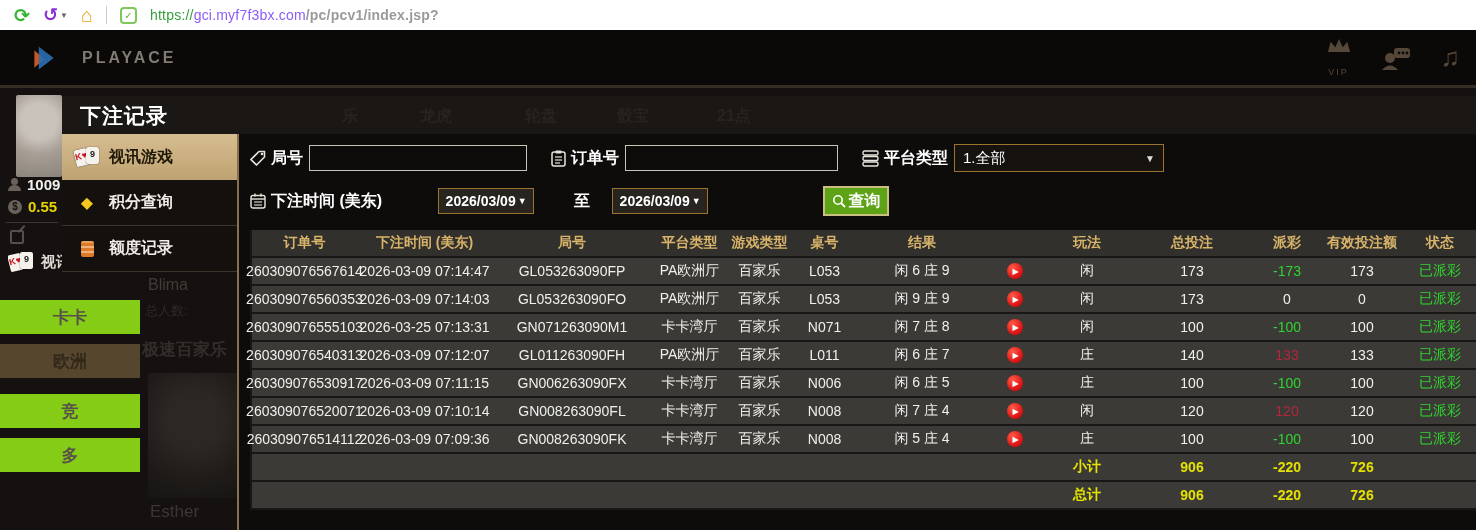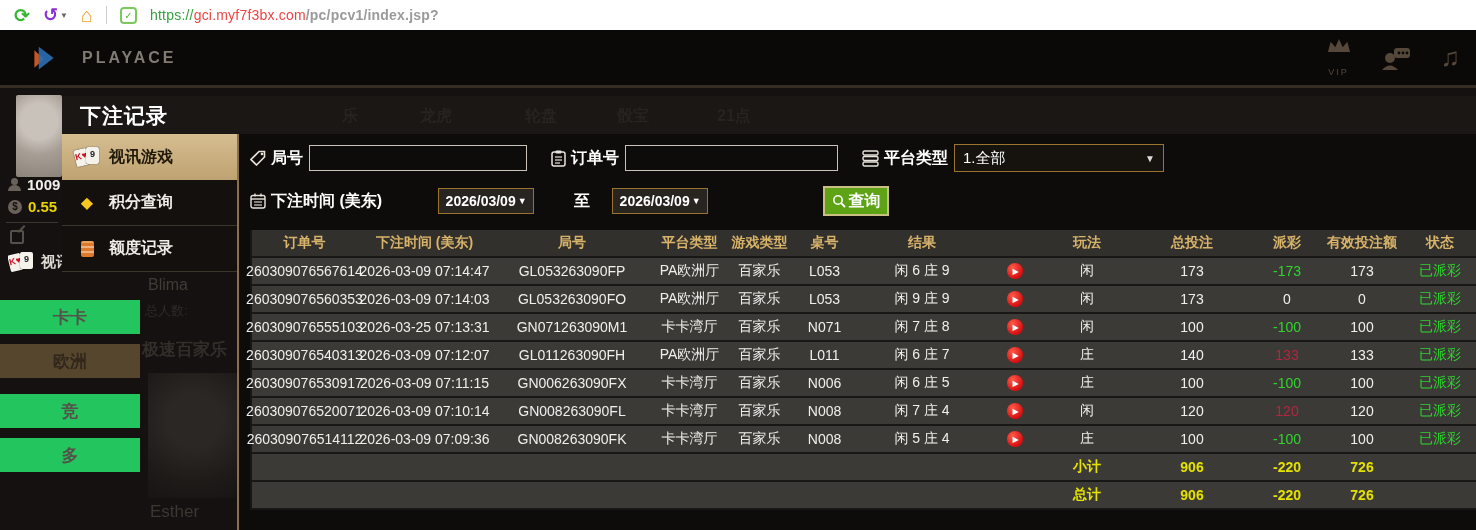--- a/index.html
+++ b/index.html
@@ -13,21 +13,21 @@
   .ic-refresh { color:#35b531; font-size:19px; }
   .ic-undo { color:#8b2fd6; font-size:18px; }
   .undo-caret { color:#666; font-size:8px; margin-left:2px; }
   .ic-home { color:#f0a020; font-size:20px; }
   .v-sep { width:1px; height:18px; background:#ccc; }
   .shield { width:17px; height:17px; border:2px solid #7cc85c; border-radius:4px;
             color:#5cb53c; font-size:10px; font-weight:bold; display:flex;
             align-items:center; justify-content:center; }
   .url { font-size:14px; letter-spacing:.2px; }
   .url .proto { color:#35a03c; }
-  .url .host { color:#ef4444; }
+  .url .host { color:#8b5cf6; }
   .url .path { color:#9a9a9a;font-weight:bold; }
 
   
   .topbar { height:58px; background:#0b0908; display:flex; align-items:center;
             padding:0 26px 0 30px; border-bottom:3px solid #352d23; overflow:hidden; }
   .brand { display:flex; align-items:center; gap:24px; }
   .brand-text { color:#817b73; font-weight:bold; font-size:16px; letter-spacing:3px; }
   .top-icons { margin-left:auto; display:flex; align-items:center; gap:30px;
                color:#55473a; }
   .vip { display:flex; flex-direction:column; align-items:center; line-height:1; cursor:pointer; }
@@ -53,21 +53,21 @@
   .bg-divider { position:absolute; left:6px; top:134px; width:52px; height:1px; background:#3a352f; }
   .edit-ic { position:absolute; left:10px; top:142px; width:14px; height:14px;
              border:2px solid #57504a; border-radius:2px; }
   .edit-ic::after { content:""; position:absolute; right:-4px; top:-4px; width:9px; height:2px;
                     background:#57504a; transform:rotate(-45deg); }
   .bg-cards-row { position:absolute; left:8px; top:163px; width:60px; overflow:hidden;
                   display:flex; align-items:center; gap:7px; color:#ddd9d2;
                   font-size:15px; font-weight:bold; white-space:nowrap; }
   .bg-menu-item { position:absolute; left:0; width:140px; height:34px; display:flex;
                   align-items:center; justify-content:center; font-size:17px; font-weight:bold;
-                  background:#22c55e; color:#57504a; }
+                  background:#84cc16; color:#57504a; }
   .bg-menu-item.hl { background:#57462e; color:#31271a; }
   .bg-name { position:absolute; color:#413c35; font-size:16px; }
   .bg-caption { position:absolute; color:#2e2b27; font-size:13px; }
   .bg-game { position:absolute; color:#322e29; font-size:17px; font-weight:bold; }
   .bg-photo { position:absolute; left:148px; top:285px; width:92px; height:125px;
               background:radial-gradient(circle at 50% 38%, #2a2725 0 30%, #1d1a18 70%, #171513 100%); }
 
   
   .modal { position:absolute; left:62px; top:8px; right:0; bottom:0; }
   .m-title-bar { position:relative; height:38px; background:#1a1715; }

